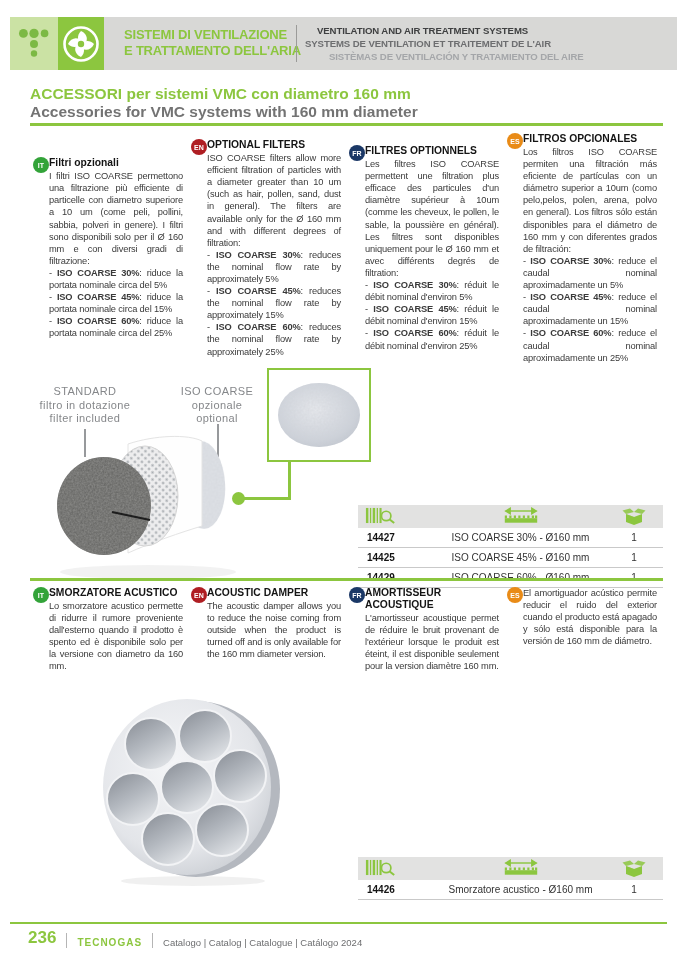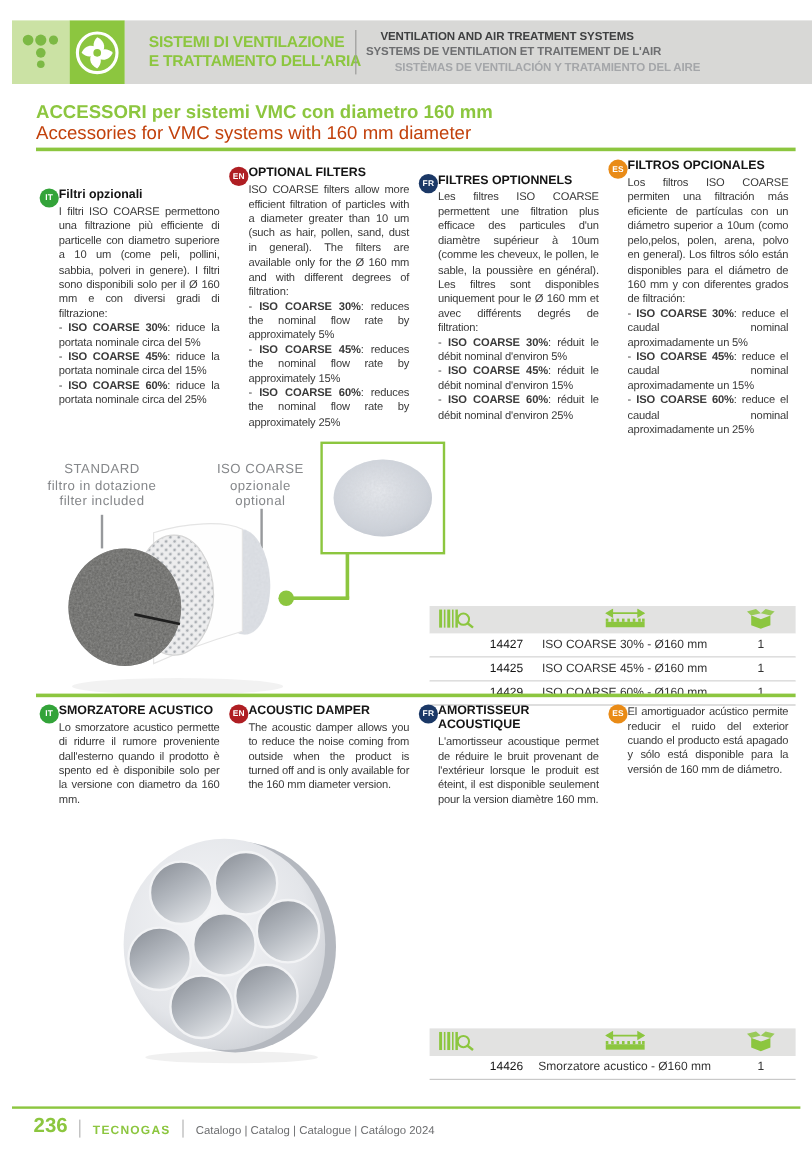--- a/index.html
+++ b/index.html
@@ -10,21 +10,21 @@
   
   .logo-dots{left:10px;top:17px;width:48px;height:53px;background:#cbe2a4;display:flex;align-items:center;justify-content:center;}
   .logo-fan{left:58px;top:17px;width:46px;height:53px;background:#8cc63f;display:flex;align-items:center;justify-content:center;}
   .header-bar{left:104px;top:17px;width:559px;height:53px;background:#d8d8d6;padding-left:28px;}
   .it-title{position:absolute;left:20px;top:10px;font-size:13px;font-weight:bold;line-height:15.5px;color:#8cc63f;letter-spacing:-0.2px;}
   .bar-divider{position:absolute;left:192px;top:8px;width:1px;height:37px;background:#9b9b99;}
   .subtitles{position:absolute;left:201px;top:7px;font-weight:bold;font-size:9.6px;line-height:13.2px;letter-spacing:-0.1px;}
   .sub1{color:#3f4041;margin-left:12px;}.sub2{color:#6d6e70;}.sub3{color:#a4a6a9;margin-left:24px;}
   .page-title{left:30px;top:85px;}
   .page-title .t1{font-size:15.5px;font-weight:bold;color:#8cc63f;line-height:18px;}
-  .page-title .t2{font-size:15.5px;font-weight:normal;color:#c2410c;line-height:18px;}
+  .page-title .t2{font-size:15.5px;font-weight:bold;color:#737373;line-height:18px;}
   .rule-green{left:30px;top:123px;width:633px;height:2.5px;background:#8cc63f;}
 
   
   .cols{left:33px;display:flex;gap:8px;width:632px;}
   .col{width:150px;position:relative;padding-left:16px;box-sizing:border-box;}
   .badge{position:absolute;left:0;top:0;width:16px;height:16px;border-radius:50%;
          color:#fff;font-size:7px;font-weight:bold;display:flex;align-items:center;justify-content:center;letter-spacing:0.2px;}
   .col h3{margin:0 0 1px 0;font-size:10.3px;color:#141414;line-height:12px;}
   .col .bodytxt{font-size:9.3px;line-height:12.1px;color:#3a3a3a;text-align:justify;white-space:pre-line;letter-spacing:-0.15px;}
 
@@ -38,21 +38,21 @@
   .conn-h{left:241px;top:497px;width:50px;height:2.5px;background:#8cc63f;}
   .conn-dot{left:232px;top:492px;width:13px;height:13px;border-radius:50%;background:#8cc63f;}
 
   
   .cat-table{width:305px;font-size:10px;}
   .thead{height:23px;background:#e2e2e1;display:flex;align-items:center;}
   .trow{height:19px;display:flex;align-items:center;border-bottom:1px solid #c9c9c9;background:#fff;}
   .cell-code{width:78px;padding-left:9px;box-sizing:border-box;}
   .cell-desc{flex:1;text-align:center;color:#333;}
   .cell-qty{width:58px;text-align:center;color:#333;}
-  .trow .cell-code{font-weight:normal;color:#141414;text-align:right;}
+  .trow .cell-code{font-weight:bold;color:#141414;}
   .thead .cell-code{padding-left:7px;}
 
   .divider-green{left:30px;top:578px;width:633px;height:2.5px;background:#8cc63f;}
 
   
   .footer-line{left:10px;top:922px;width:657px;height:2px;background:#8cc63f;}
   .footer{left:28px;top:928px;display:flex;align-items:flex-end;gap:10px;}
   .pnum{font-size:17px;font-weight:bold;color:#8cc63f;}
   .fsep{width:1px;height:15px;background:#b5b5b5;}
   .brand{font-size:10px;font-weight:bold;color:#8cc63f;letter-spacing:1px;}

